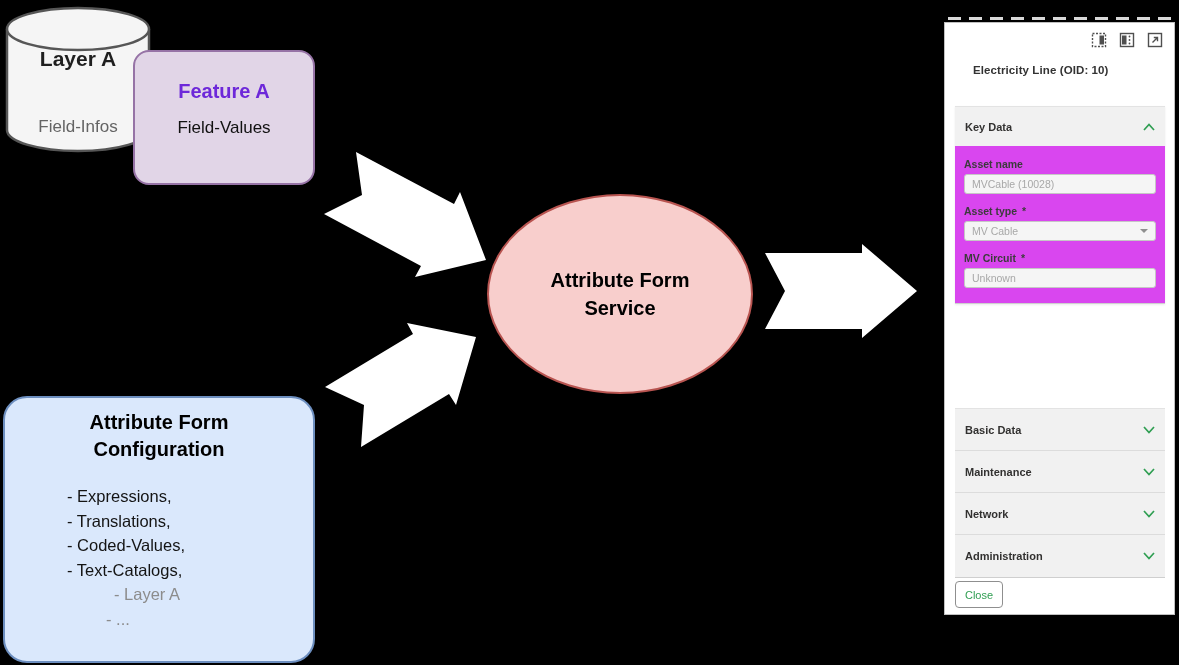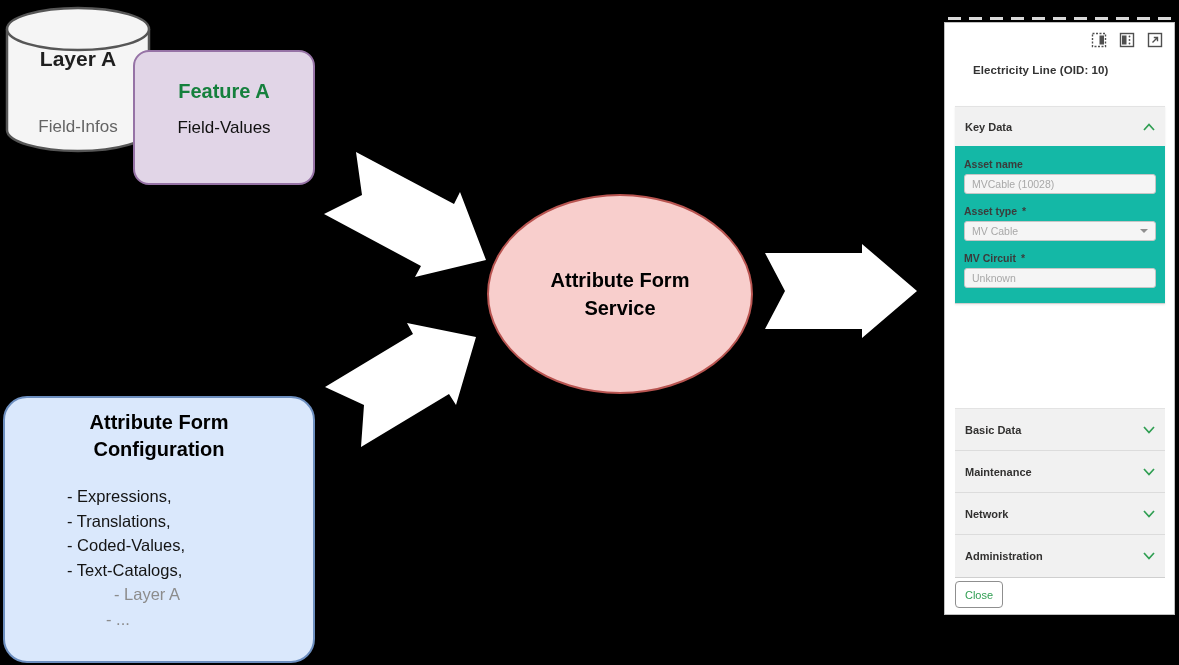--- a/index.html
+++ b/index.html
@@ -11,21 +11,21 @@
   .abs { position:absolute; }
 
   .cyl-wrap { left:4px; top:3px; width:148px; height:150px; }
   .cyl-title { position:absolute; top:44px; width:100%; text-align:center;
                font-size:21px; font-weight:bold; color:#1f1f1f; }
   .cyl-sub   { position:absolute; top:114px; width:100%; text-align:center;
                font-size:17px; color:#646464; }
 
   .feature-box { left:133px; top:50px; width:182px; height:135px;
                  background:#e1d5e7; border:2px solid #9673a6; border-radius:16px; }
-  .feature-title { margin-top:28px; text-align:center; font-size:20px; font-weight:bold; color:#15803d; }
+  .feature-title { margin-top:28px; text-align:center; font-size:20px; font-weight:bold; color:#6d28d9; }
   .feature-sub   { margin-top:15px; text-align:center; font-size:17px; color:#111; }
 
   .config-box { left:3px; top:396px; width:312px; height:267px;
                 background:#dae8fc; border:2px solid #6c8ebf; border-radius:24px;
                 overflow:hidden; }
   .config-title { margin-top:11px; text-align:center; font-size:20px;
                   font-weight:bold; line-height:27px; color:#000; }
   .config-list { margin:21px 0 0 62px; font-size:16.5px; line-height:24.6px; color:#141414; }
   .config-sub1 { margin-left:47px; color:#8c8c8c; }
   .config-sub2 { margin-left:39px; color:#8c8c8c; }
@@ -47,21 +47,21 @@
   .panel-icons svg { display:block; cursor:pointer; }
   .panel-title { position:absolute; left:13px; top:41px; font-size:11.5px;
                  font-weight:600; color:#333; letter-spacing:.1px;padding-left:15px; }
 
   .section-card { position:absolute; left:10px; top:83px; width:210px;
                   border-bottom:1px solid #cfcfcf; box-shadow:0 1px 2px rgba(0,0,0,.08); }
   .section-header { height:40px; background:#f1f1f1; border-top:1px solid #e3e3e3;
                     display:flex; align-items:center; justify-content:space-between;
                     padding:0 10px; cursor:pointer;gap:7px; }
   .section-header .slabel { font-size:11px; font-weight:600; color:#323130; }
-  .section-body { background:#14b8a6; padding:12px 9px 13px 9px; }
+  .section-body { background:#d946ef; padding:12px 9px 13px 9px; }
 
   .field { margin-bottom:11px; }
   .field:last-child { margin-bottom:2px; }
   .flabel { font-size:10.5px; font-weight:600; color:#3b3b3b; margin-bottom:4px; }
   .req { margin-left:5px; }
   .finput { height:20px; background:#f5f5f5; border:1px solid #c6c6c6; border-radius:3px;
             padding:0 7px; display:flex; align-items:center; justify-content:space-between;
             font-size:10.5px; color:#a8a8a8; }
   .caret { width:0; height:0; border-left:4px solid transparent; border-right:4px solid transparent;
            border-top:4px solid #8f8f8f; }

